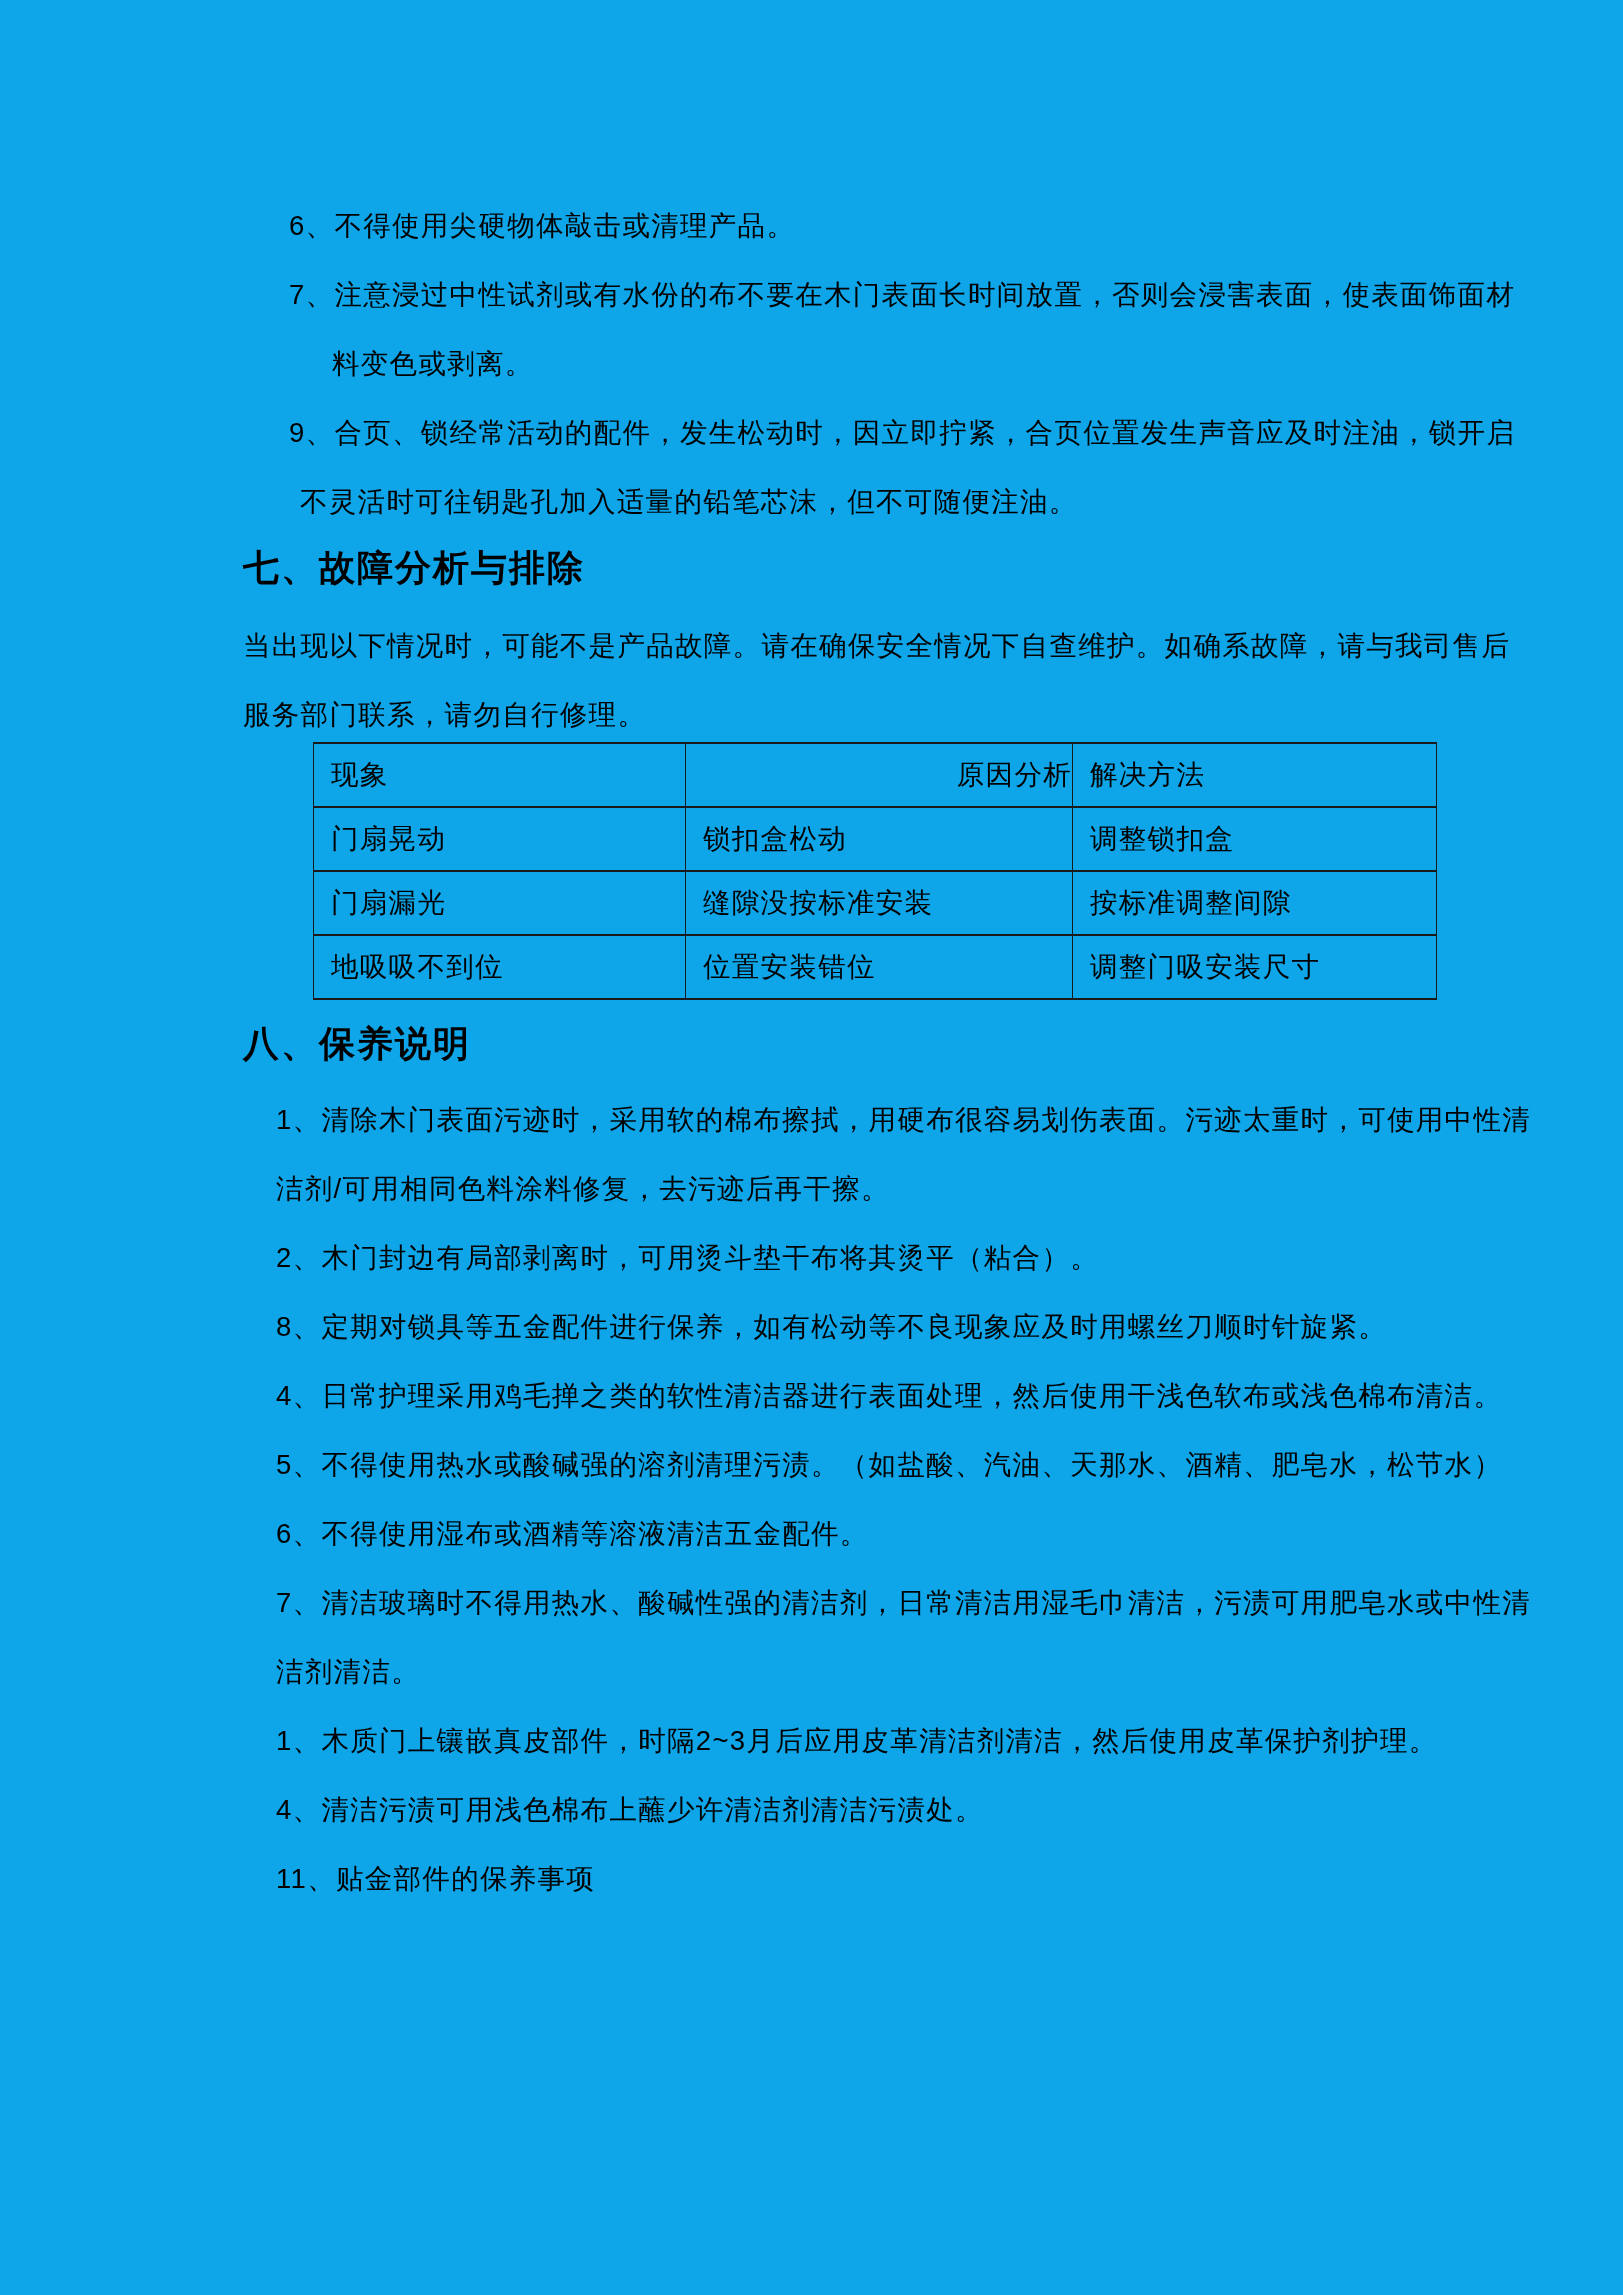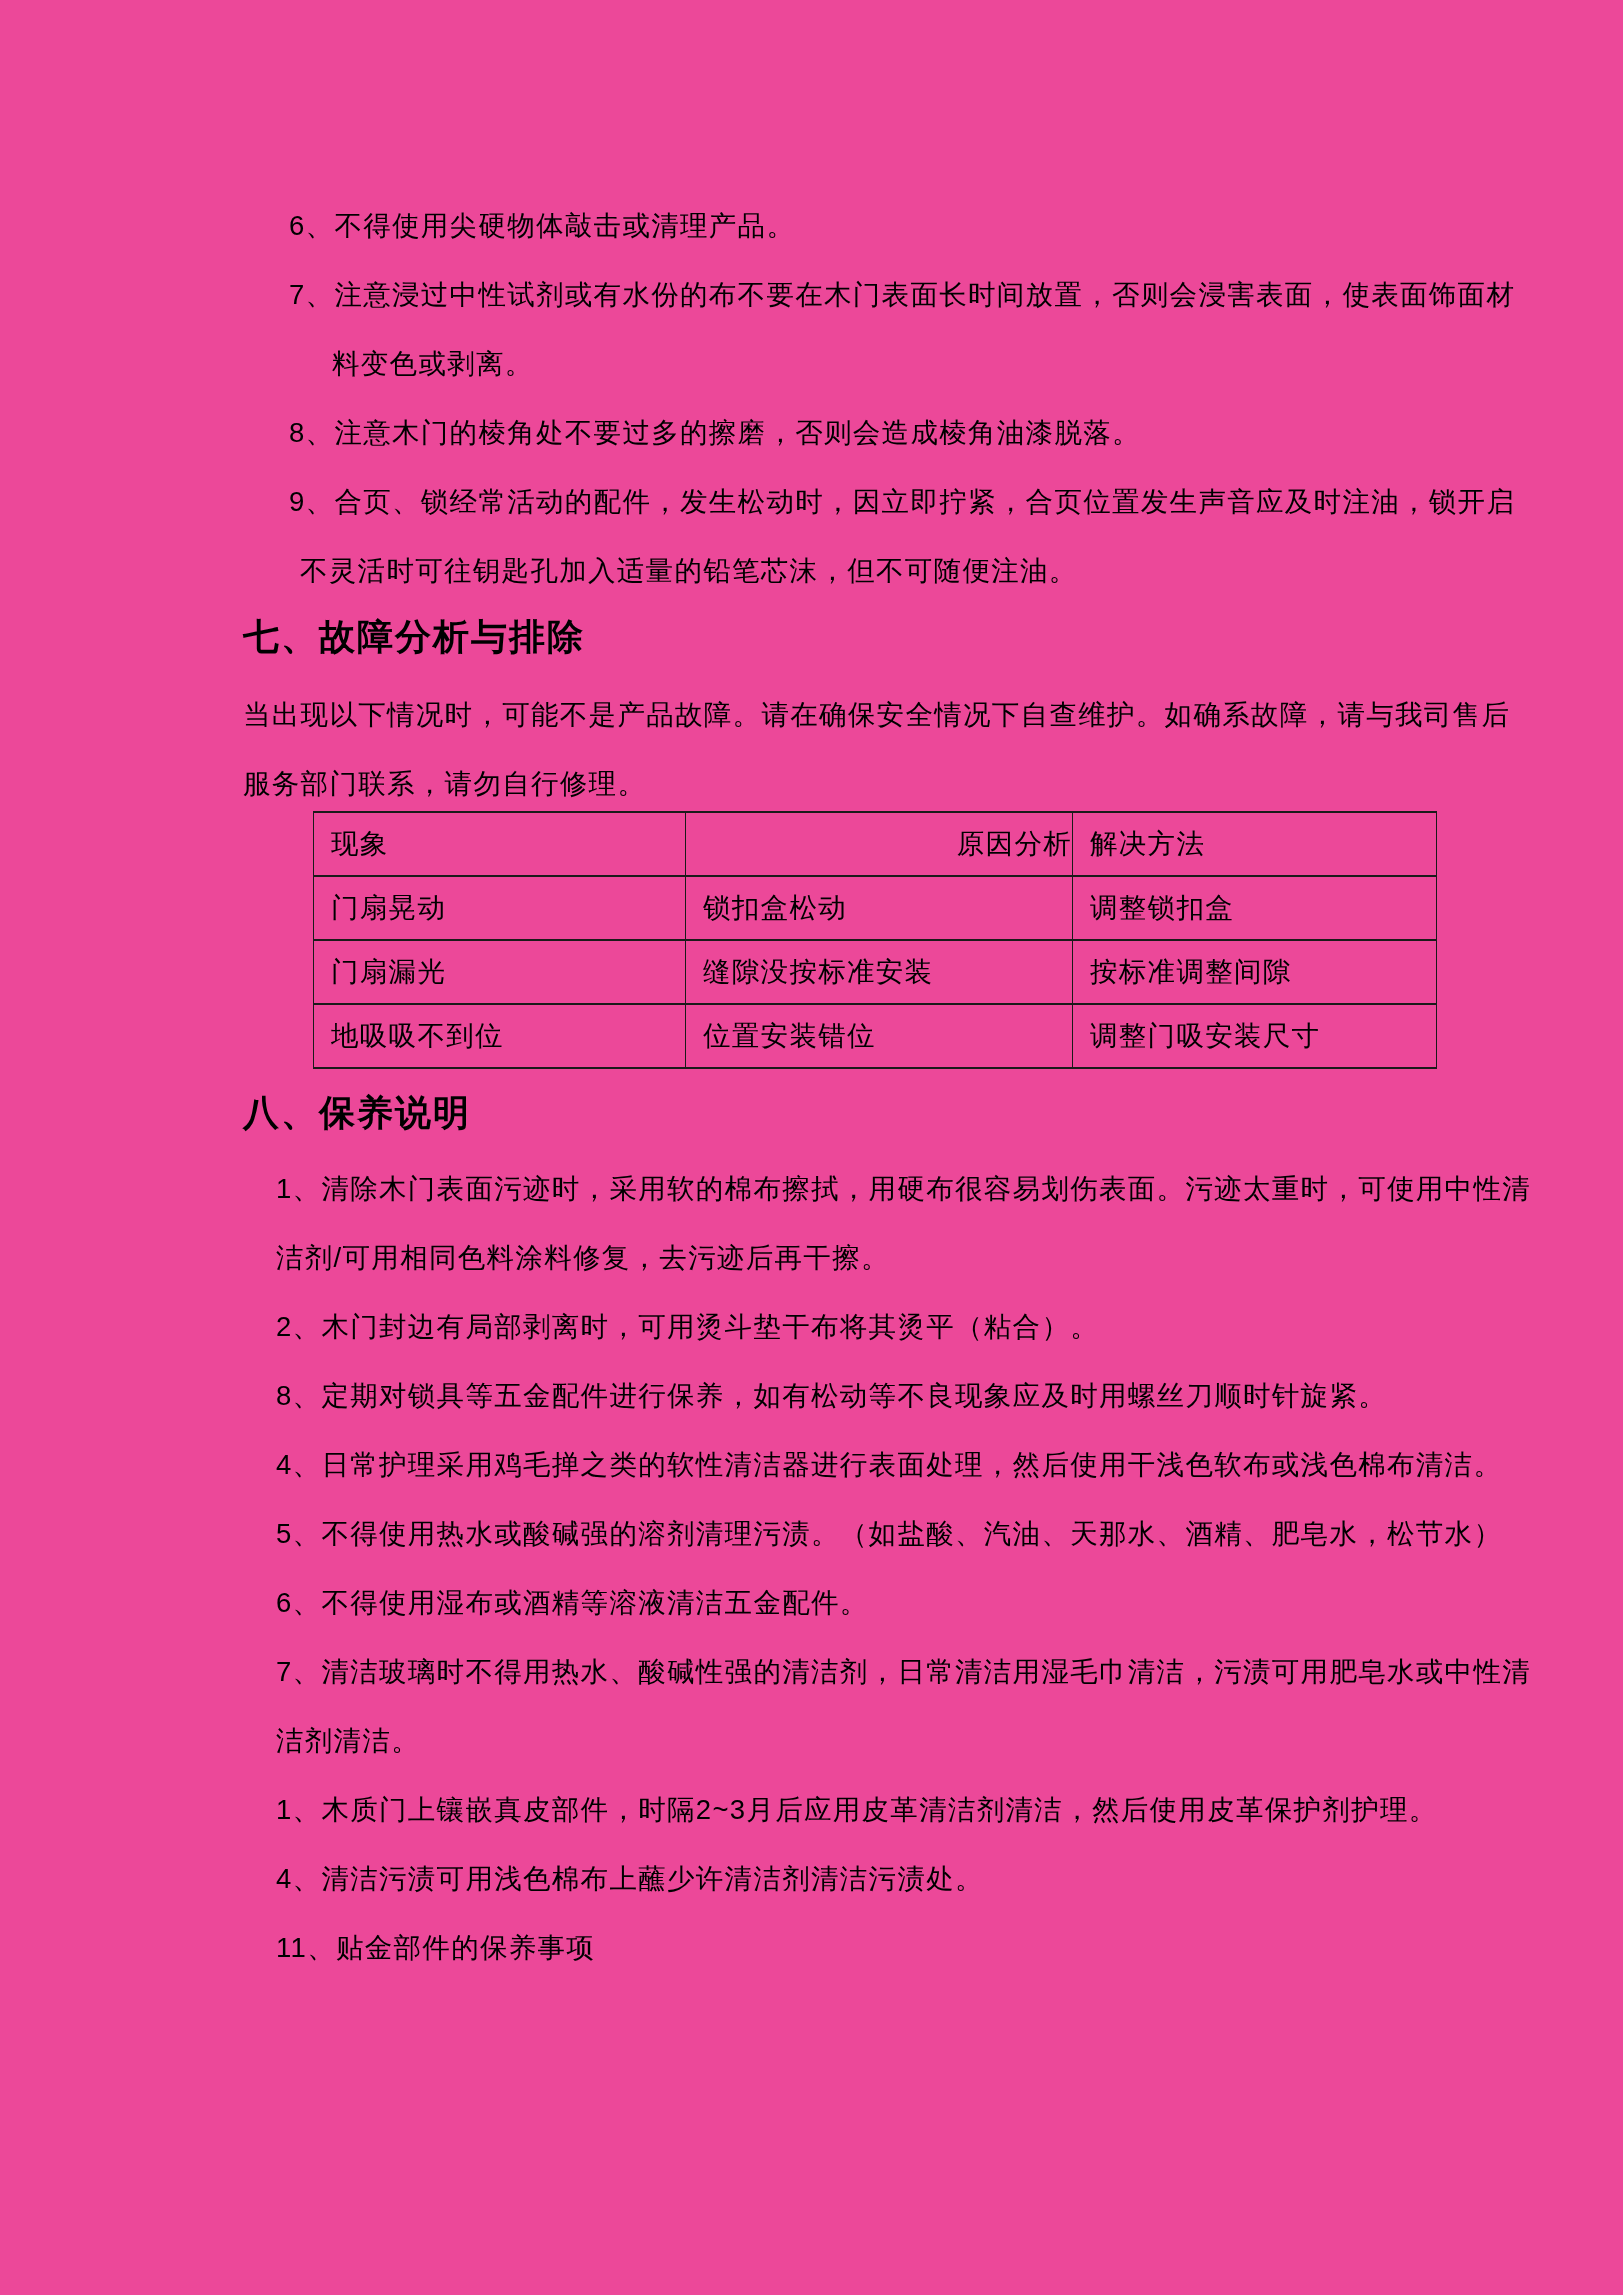--- a/index.html
+++ b/index.html
@@ -1,21 +1,21 @@
 <!DOCTYPE html>
 <html style="font-size:10.5px"><head>
 <meta charset="utf-8">
 <style>
   html,body{margin:0;padding:0;background:#888;}
   .page{
     position:relative;
     width:1623px;
     height:2295px;
     margin:0 auto;
-    background:#ec4899;
+    background:#0ea5e9;
     color:#000000;
     font-family:"Liberation Sans", sans-serif;
     overflow:hidden;
     box-sizing:border-box;
   }
   .content{position:absolute;top:0;left:0;width:1623px;padding-top:191px;}
   .line{
     height:69px;
     line-height:69px;
     font-size:27.5px;
@@ -66,21 +66,20 @@
 </style>
 </head>
 <body>
 
 <div class="page">
   <div class="content">
 
     <div class="line ind-num">6、不得使用尖硬物体敲击或清理产品。</div>
     <div class="line ind-num">7、注意浸过中性试剂或有水份的布不要在木门表面长时间放置，否则会浸害表面，使表面饰面材</div>
     <div class="line ind-hang">料变色或剥离。</div>
-    <div class="line ind-num">8、注意木门的棱角处不要过多的擦磨，否则会造成棱角油漆脱落。</div>
     <div class="line ind-num">9、合页、锁经常活动的配件，发生松动时，因立即拧紧，合页位置发生声音应及时注油，锁开启</div>
     <div class="line ind-cont9">不灵活时可往钥匙孔加入适量的铅笔芯沫，但不可随便注油。</div>
 
     <div class="heading heading-seven">七、故障分析与排除</div>
     <div class="line ind-left para-first">当出现以下情况时，可能不是产品故障。请在确保安全情况下自查维护。如确系故障，请与我司售后</div>
     <div class="line ind-left">服务部门联系，请勿自行修理。</div>
 
     <table class="fault-table">
       <tbody>
         <tr>

